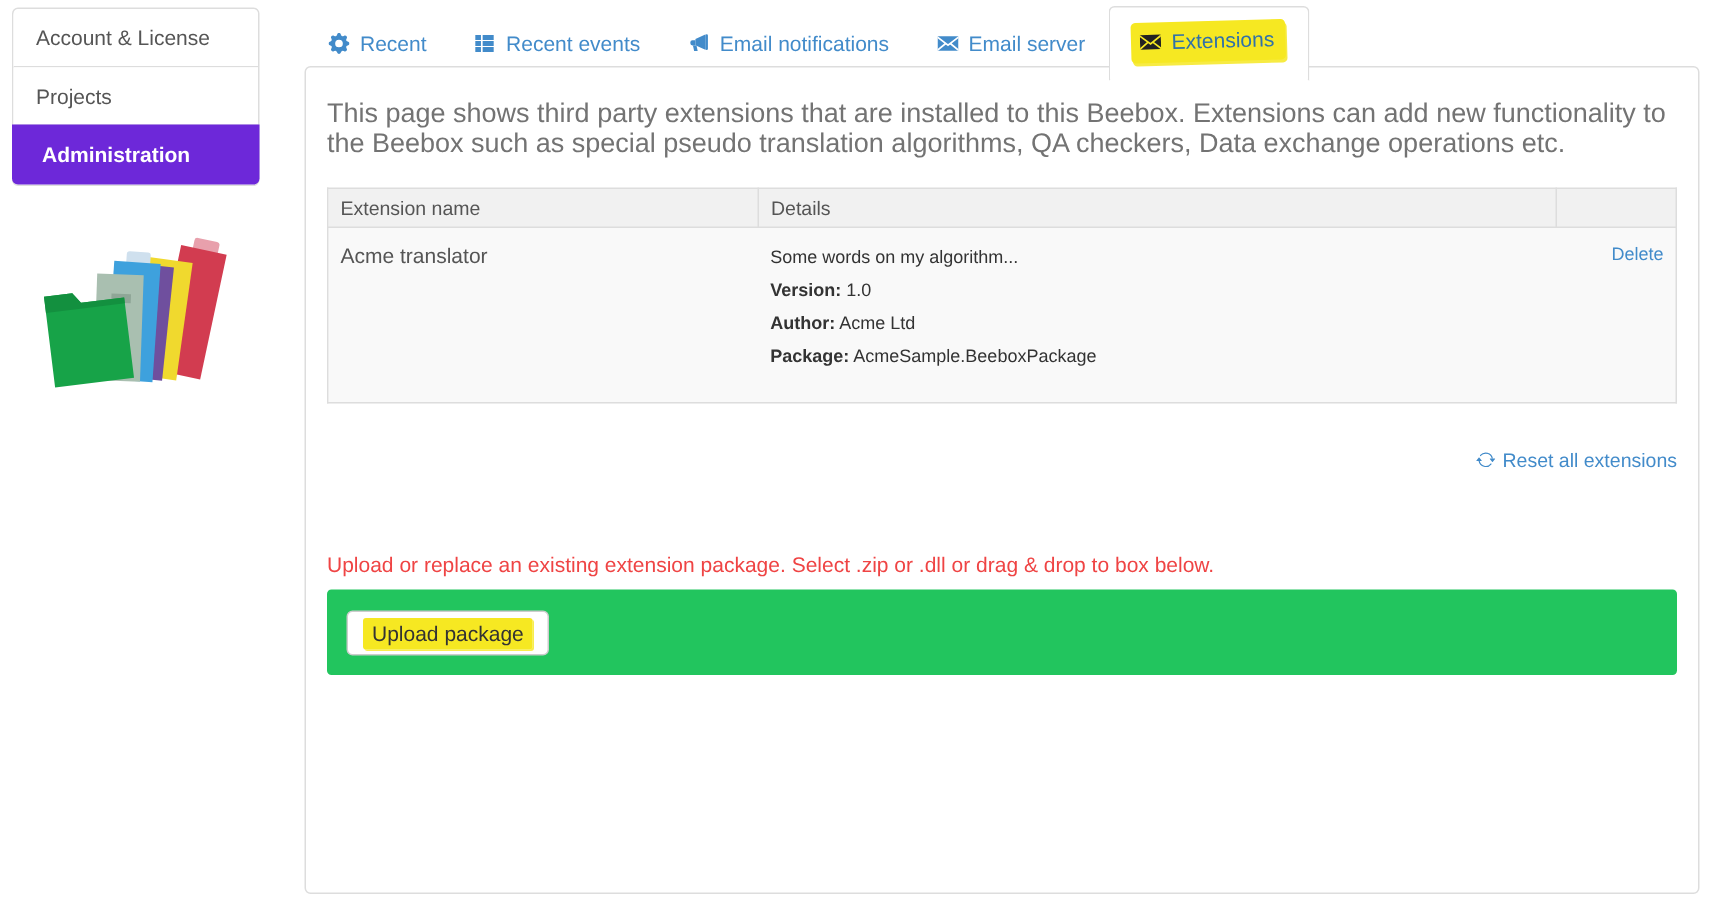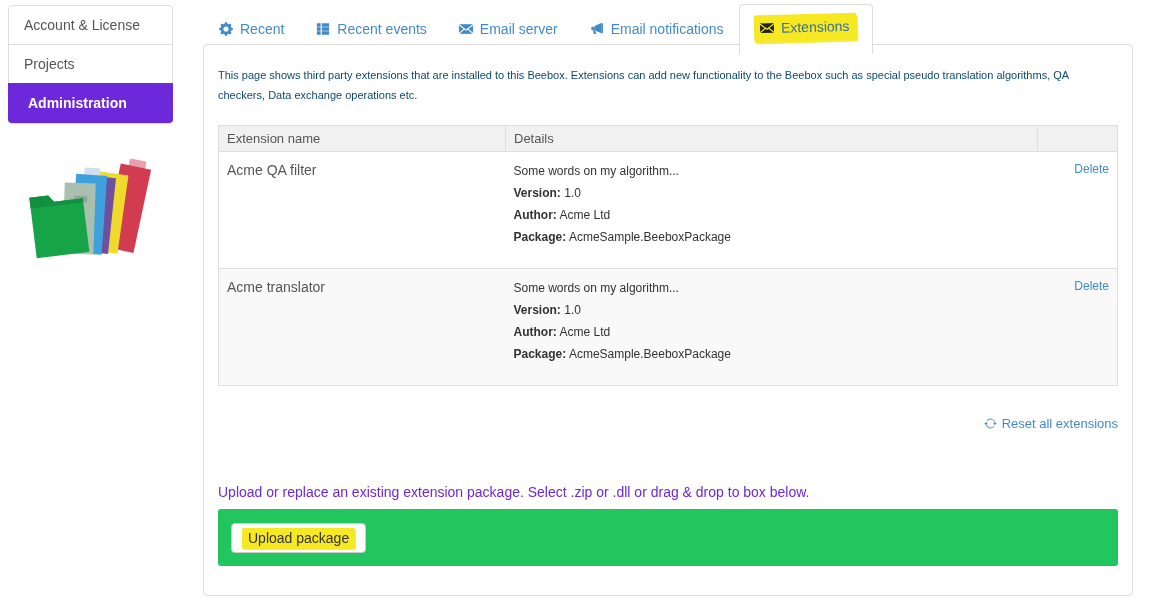--- a/index.html
+++ b/index.html
@@ -44,21 +44,21 @@
   }
   .tab-hl .ticon { color:#222; }
   .tab-hl .tab-label { color:#3071a9; }
 
   
   .panel {
     position:absolute; left:203px; top:44px; width:930px; height:552px;
     background:#fff; border:1px solid #ddd; border-radius:4px;
     padding:20px 14px; z-index:1;
   }
-  .desc { margin:0 0 20px; font-size:11px; line-height:20px; color:#0c4a6e; max-width:900px; }
+  .desc { margin:0 0 20px; font-size:18px; line-height:20px; color:#737373; max-width:900px; }
 
   
   table.ext { width:100%; border-collapse:collapse; border:1px solid #ddd; font-size:12px; }
   .ext thead th {
     background:#f1f1f1; border:1px solid #ddd; text-align:left;
     font-weight:normal; color:#555; font-size:13px; padding:5px 8px; height:25px;
   }
   .ext th.col-name { width:287px; }
   .ext th.col-actions { width:80px; }
   .ext tbody td { padding:10px 8px 16px; vertical-align:top; }
@@ -70,21 +70,21 @@
   .action-cell { text-align:right; }
   .delete-link { color:#428bca; font-size:12px; text-decoration:none; cursor:pointer; }
 
   
   .reset-row { margin-top:30px; text-align:right; }
   .reset-link {
     display:inline-flex; align-items:center; gap:5px;
     color:#428bca; font-size:13px; text-decoration:none; cursor:pointer;
   }
   .reset-link svg { display:block; }
-  .upload-text { margin:50px 0 0; font-size:14px; color:#6d28d9; }
+  .upload-text { margin:50px 0 0; font-size:14px; color:#ef4444; }
   .dropzone {
     margin-top:9px; height:57px; background:#22c55e; border-radius:3px;
     display:flex; align-items:center; padding-left:13px;
   }
   .upload-btn {
     background:#fff; border:1px solid #ccc; border-radius:4px;
     padding:6px 10px; font-size:14px; color:#333; cursor:pointer;
     font-family:"Liberation Sans", sans-serif;
   }
   .btn-hl { background:#f6e822; padding:2px 6px 3px; border-radius:2px; box-shadow:1px 1px 0 rgba(246,232,34,.8); }
@@ -135,37 +135,37 @@
   <div class="tab">
     <span class="ticon">
       <svg width="14" height="14" viewBox="0 0 16 16" fill="currentColor">
           <path d="M1 1.5h4.3v3.8H1zM6.6 1.5H15v3.8H6.6zM1 6.1h4.3v3.8H1zM6.6 6.1H15v3.8H6.6zM1 10.7h4.3v3.8H1zM6.6 10.7H15v3.8H6.6z"></path>
         </svg>
     </span>
     <span class="tab-label">Recent events</span>
   </div>
   <div class="tab">
     <span class="ticon">
-      <svg width="14" height="14" viewBox="0 0 16 16">
-          <path fill="currentColor" d="M0 2.5h16v11H0z"></path>
-          <path stroke="#fff" stroke-width="1.3" fill="none" d="M-.5 2.8 8 9.3l8.5-6.5M-.6 13.6 6 8.2m4 0 6.6 5.4"></path>
-        </svg>
-    </span>
-    <span class="tab-label">Email server</span>
-  </div>
-  <div class="tab">
-    <span class="ticon">
       <svg width="14" height="14" viewBox="0 0 16 16" fill="currentColor">
           <path d="M12.8 1.2v11.6l-7.5-3.4V4.6l7.5-3.4z"></path>
           <rect x="12.8" y="1" width="2" height="12" rx="1"></rect>
           <path d="M3 5.5h2.3v4H3a1.6 1.6 0 0 1-1.6-1.6V7.1A1.6 1.6 0 0 1 3 5.5z"></path>
           <path d="M3.4 9.5h2.7l.9 4.3H4.3z"></path>
         </svg>
     </span>
     <span class="tab-label">Email notifications</span>
+  </div>
+  <div class="tab">
+    <span class="ticon">
+      <svg width="14" height="14" viewBox="0 0 16 16">
+          <path fill="currentColor" d="M0 2.5h16v11H0z"></path>
+          <path stroke="#fff" stroke-width="1.3" fill="none" d="M-.5 2.8 8 9.3l8.5-6.5M-.6 13.6 6 8.2m4 0 6.6 5.4"></path>
+        </svg>
+    </span>
+    <span class="tab-label">Email server</span>
   </div>
   <div class="tab active">
     <span class="tab-hl">
       <span class="ticon">
         <svg width="14" height="14" viewBox="0 0 16 16">
             <path fill="currentColor" d="M0 2.5h16v11H0z"></path>
             <path stroke="#f6e822" stroke-width="1.3" fill="none" d="M-.5 2.8 8 9.3l8.5-6.5M-.6 13.6 6 8.2m4 0 6.6 5.4"></path>
           </svg>
       </span>
       <span class="tab-label">Extensions</span>
@@ -179,32 +179,20 @@
 
   <table class="ext">
     <thead>
       <tr>
         <th class="col-name">Extension name</th>
         <th>Details</th>
         <th class="col-actions"></th>
       </tr>
     </thead>
     <tbody>
-      <tr>
-        <td class="name-cell">Acme QA filter</td>
-        <td>
-          <p class="detail-line">Some words on my algorithm...</p>
-          <p class="detail-line"><b>Version:</b> <span>1.0</span></p>
-          <p class="detail-line"><b>Author:</b> <span>Acme Ltd</span></p>
-          <p class="detail-line"><b>Package:</b> <span>AcmeSample.BeeboxPackage</span></p>
-        </td>
-        <td class="action-cell">
-          <a class="delete-link">Delete</a>
-        </td>
-      </tr>
       <tr class="striped">
         <td class="name-cell">Acme translator</td>
         <td>
           <p class="detail-line">Some words on my algorithm...</p>
           <p class="detail-line"><b>Version:</b> <span>1.0</span></p>
           <p class="detail-line"><b>Author:</b> <span>Acme Ltd</span></p>
           <p class="detail-line"><b>Package:</b> <span>AcmeSample.BeeboxPackage</span></p>
         </td>
         <td class="action-cell">
           <a class="delete-link">Delete</a>

